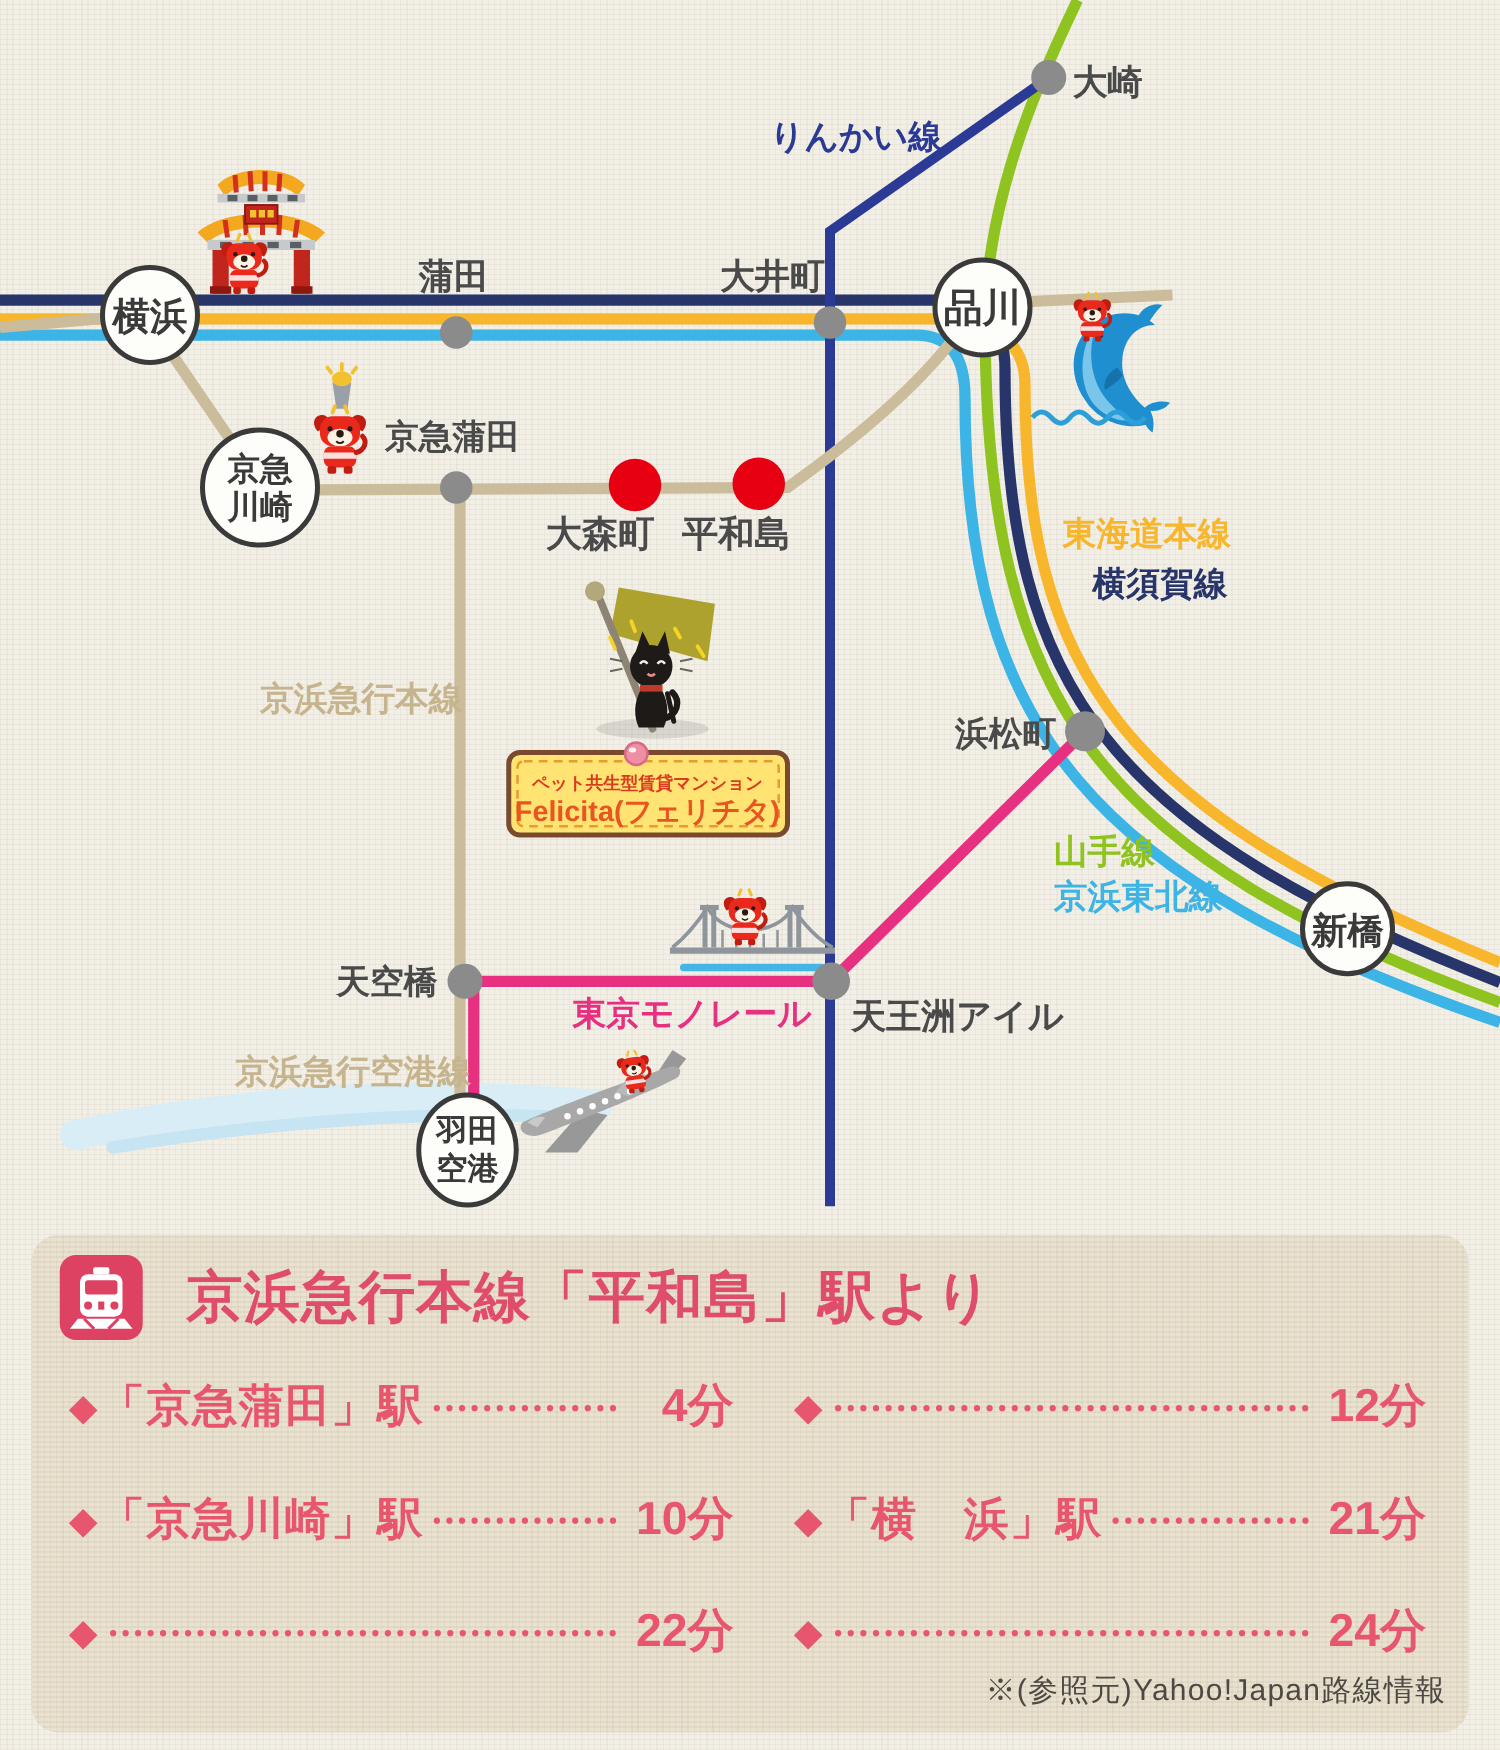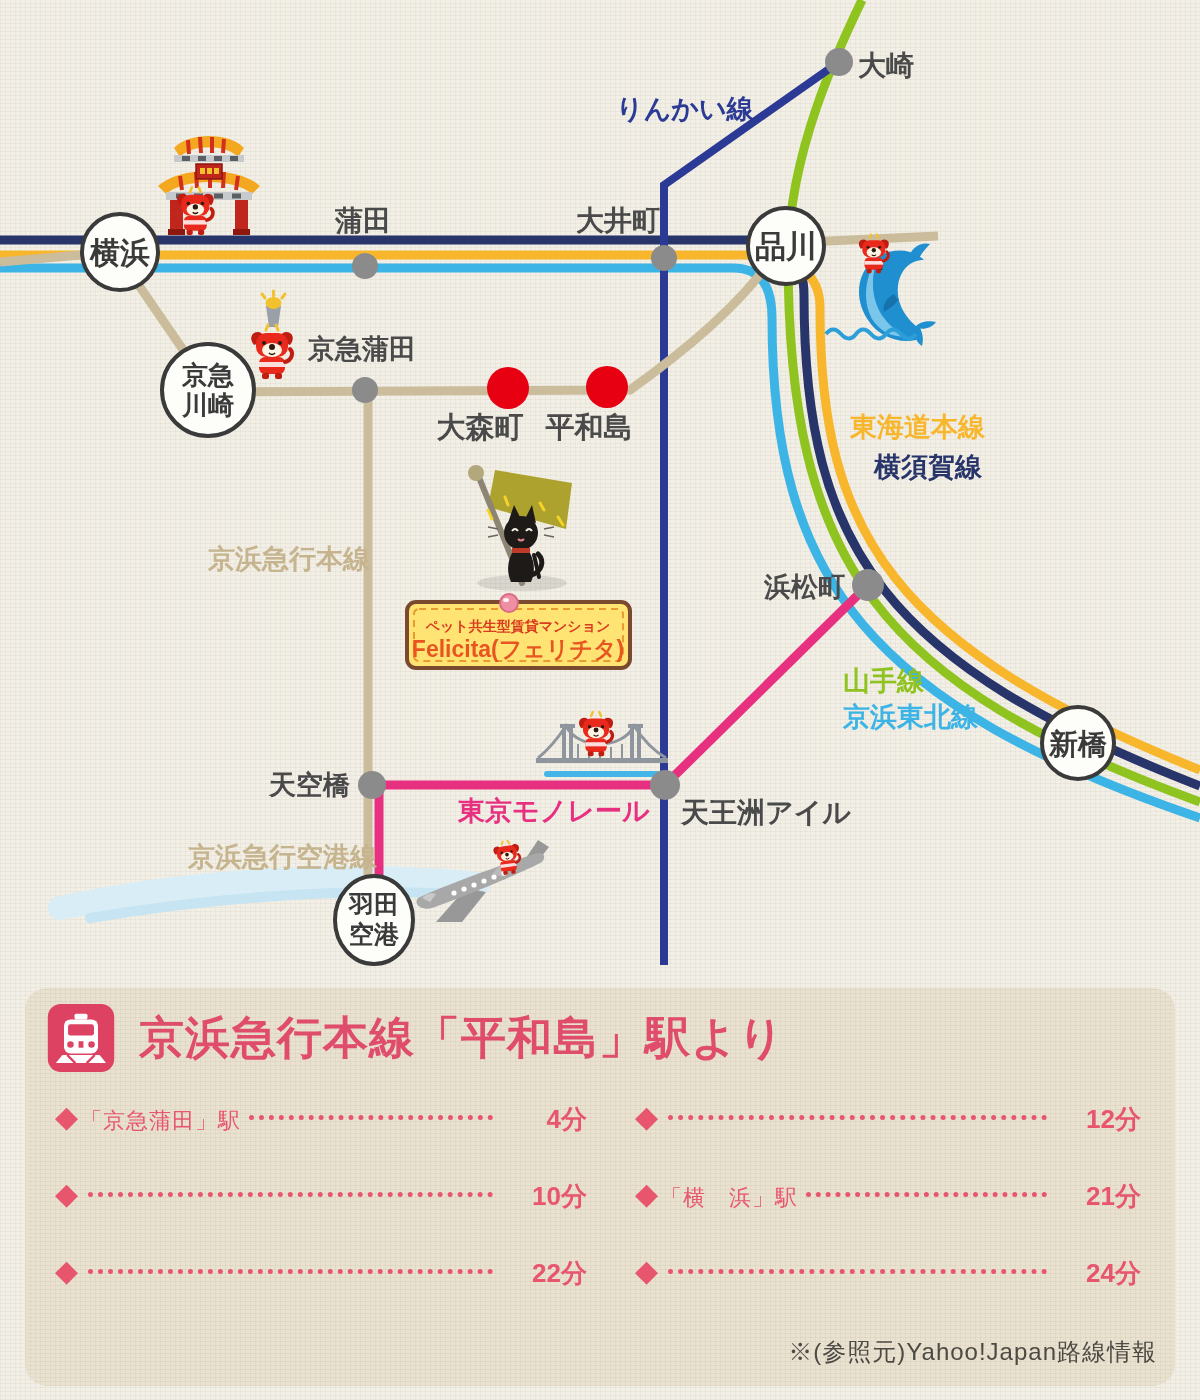--- a/index.html
+++ b/index.html
@@ -14,29 +14,29 @@
   .mapsvg{position:absolute;left:0;top:0;}
   
   .panel{position:absolute;left:25px;top:988px;width:1150px;height:398px;
     background:
       repeating-linear-gradient(0deg, rgba(180,165,135,.15) 0 1px, transparent 1px 4px),
       repeating-linear-gradient(90deg, rgba(180,165,135,.13) 0 1px, transparent 1px 5px),
       #e9e2d1;
     border-radius:22px;}
   .panel-head{position:absolute;left:20px;top:16px;display:flex;align-items:center;}
   .train-badge{width:72px;height:68px;flex:0 0 auto;}
-  .panel-title{margin-left:22px;font-size:45px;font-weight:bold;color:#e04c6b;letter-spacing:1px;}
+  .panel-title{margin-left:32px;font-size:45px;font-weight:bold;color:#e04c6b;letter-spacing:1px;}
   .rows{position:absolute;left:0;top:112px;width:100%;}
   .rowline{display:flex;width:100%;padding:0 20px 0 30px;box-sizing:border-box;margin-bottom:40px;}
   .cell{display:flex;align-items:baseline;width:50%;padding-right:18px;box-sizing:border-box;}
   .cell.right{padding-left:30px;padding-right:14px;}
   .diamond{color:#e8566e;font-size:30px;margin-right:2px;transform:translateY(-1px);}
-  .stname{color:#e8566e;font-size:22px;font-weight:normal;letter-spacing:1px;white-space:pre;}
+  .stname{color:#e8566e;font-size:36px;font-weight:bold;letter-spacing:1px;white-space:pre;}
   .dots{flex:1;border-bottom:5px dotted #e8566e;margin:0 8px;transform:translateY(-8px);min-width:30px;}
-  .time{color:#e8566e;font-size:26px;font-weight:bold;min-width:86px;text-align:right;white-space:pre;}
+  .time{color:#e8566e;font-size:37px;font-weight:bold;min-width:86px;text-align:right;white-space:pre;}
   .footnote{position:absolute;right:18px;bottom:18px;font-size:24px;color:#4d4a44;letter-spacing:1px;}
 </style>
 </head>
 <body>
 
 <div class="stage">
 
 <svg class="mapsvg" width="1200" height="988" viewBox="0 0 1200 988">
   <defs>
     <g id="reddog">
@@ -266,20 +266,21 @@
       </div>
       <div class="cell right">
         <span class="diamond">◆</span>
         <span class="dots"></span>
         <span class="time">12分</span>
       </div>
     </div>
     <div class="rowline">
       <div class="cell">
         <span class="diamond">◆</span>
+        <span class="stname">「京急川崎」駅</span>
         <span class="dots"></span>
         <span class="time">10分</span>
       </div>
       <div class="cell right">
         <span class="diamond">◆</span>
         <span class="stname">「横　浜」駅</span>
         <span class="dots"></span>
         <span class="time">21分</span>
       </div>
     </div>

